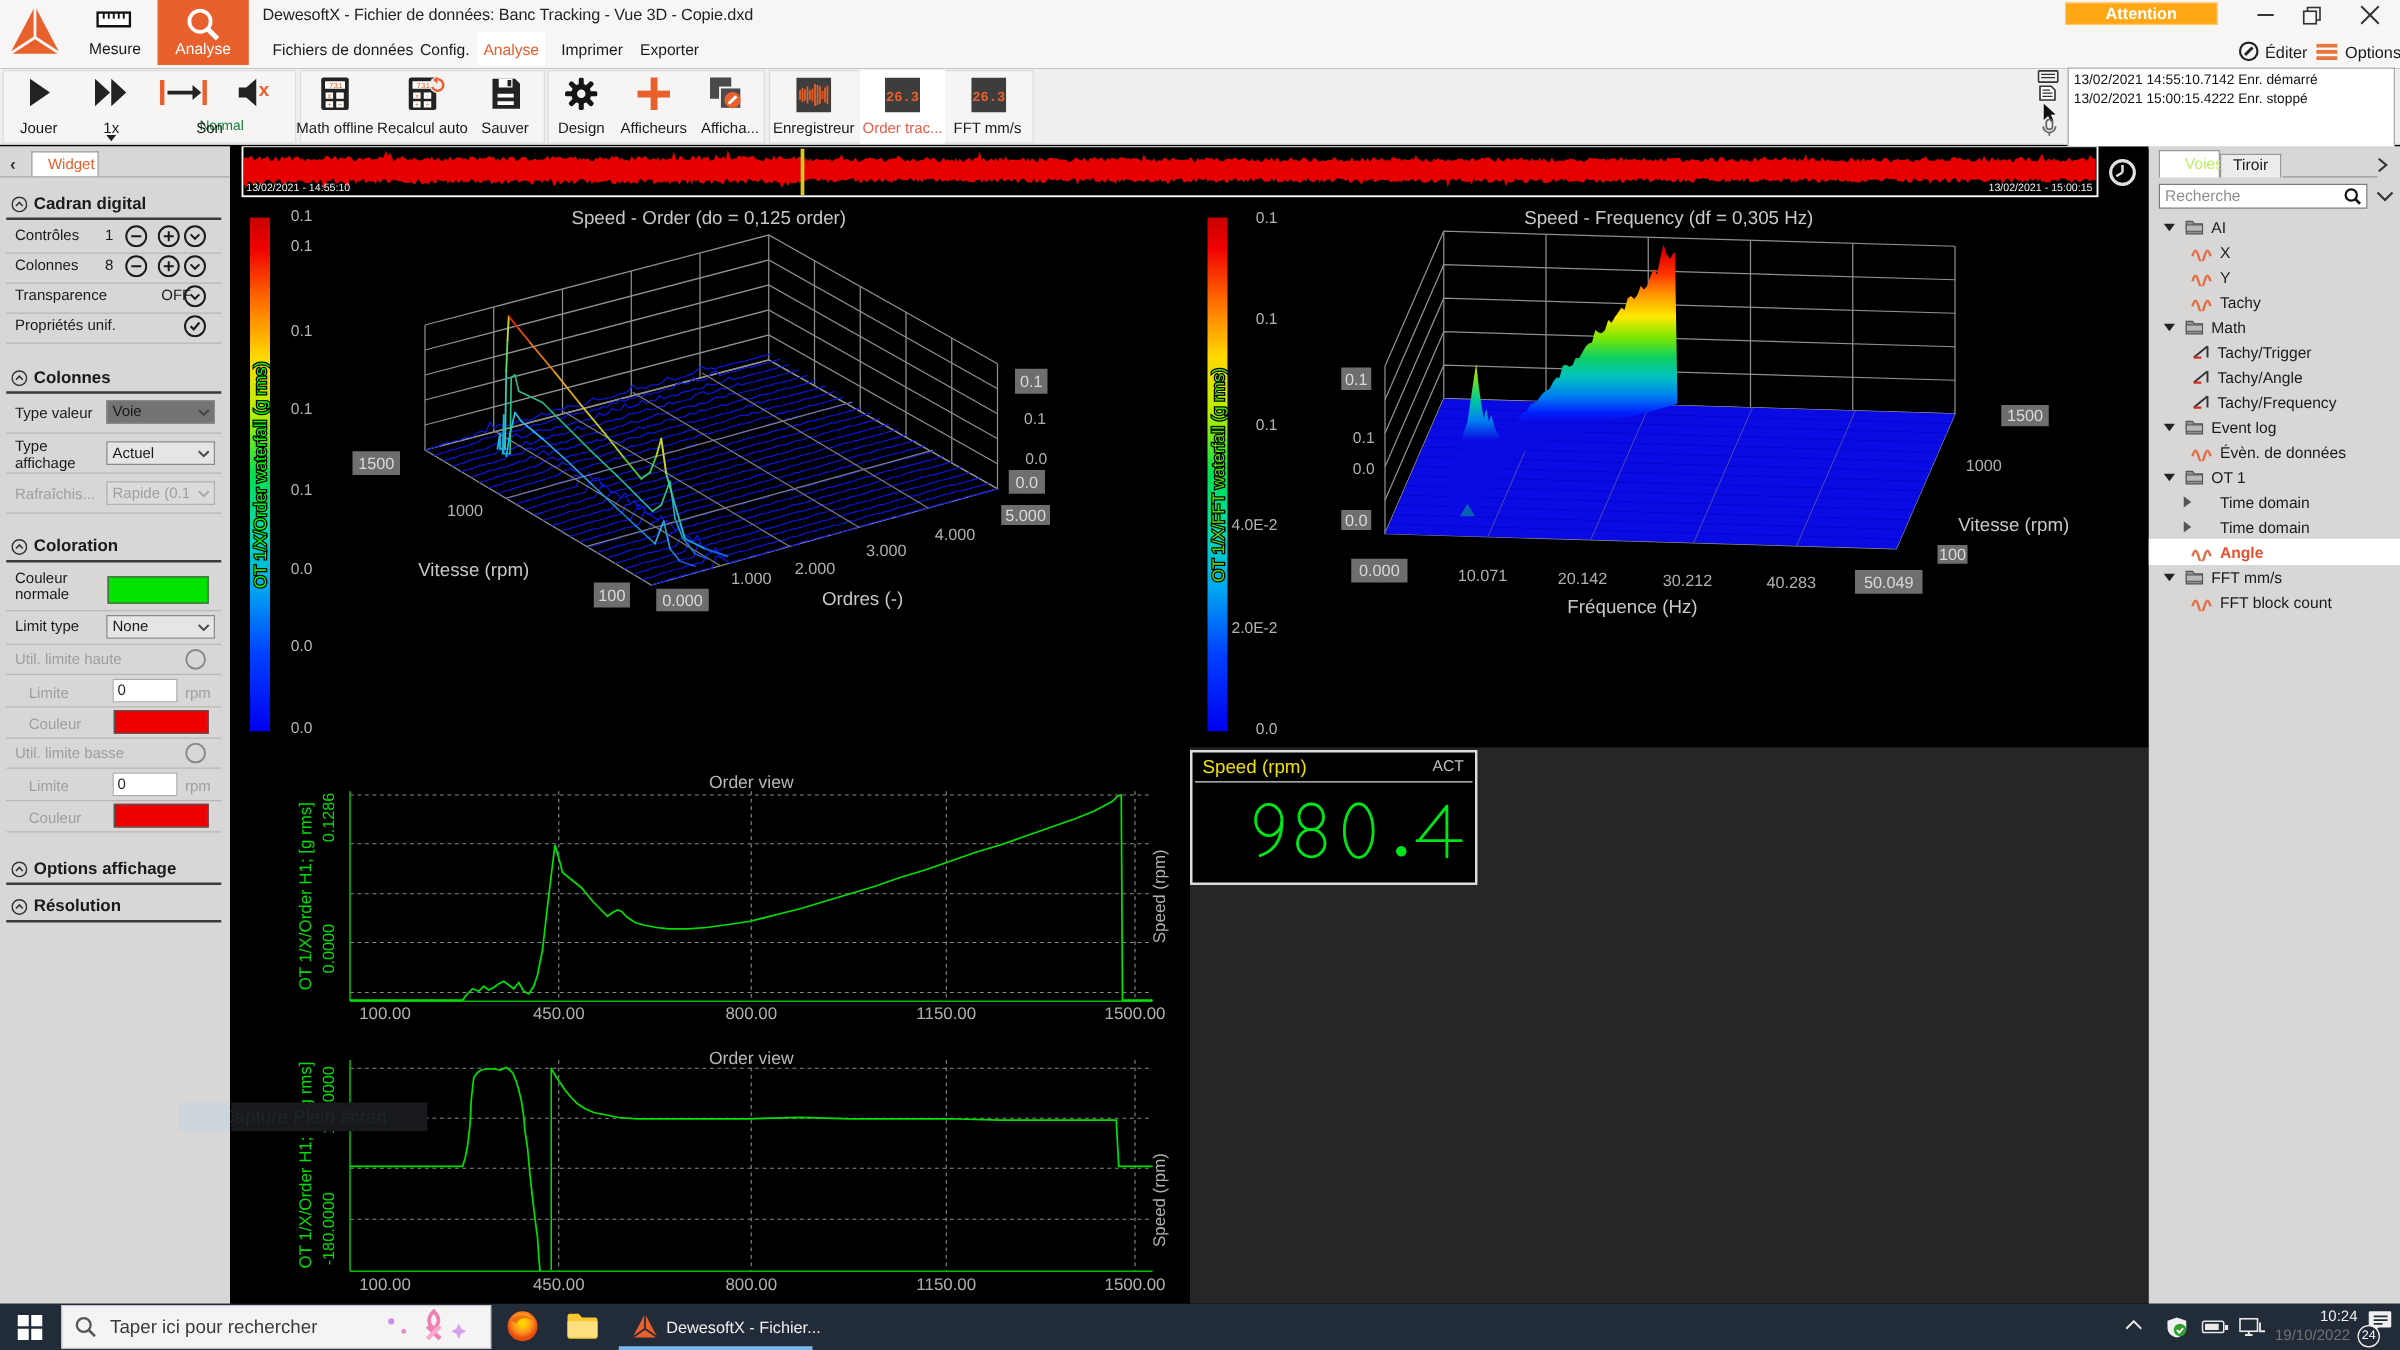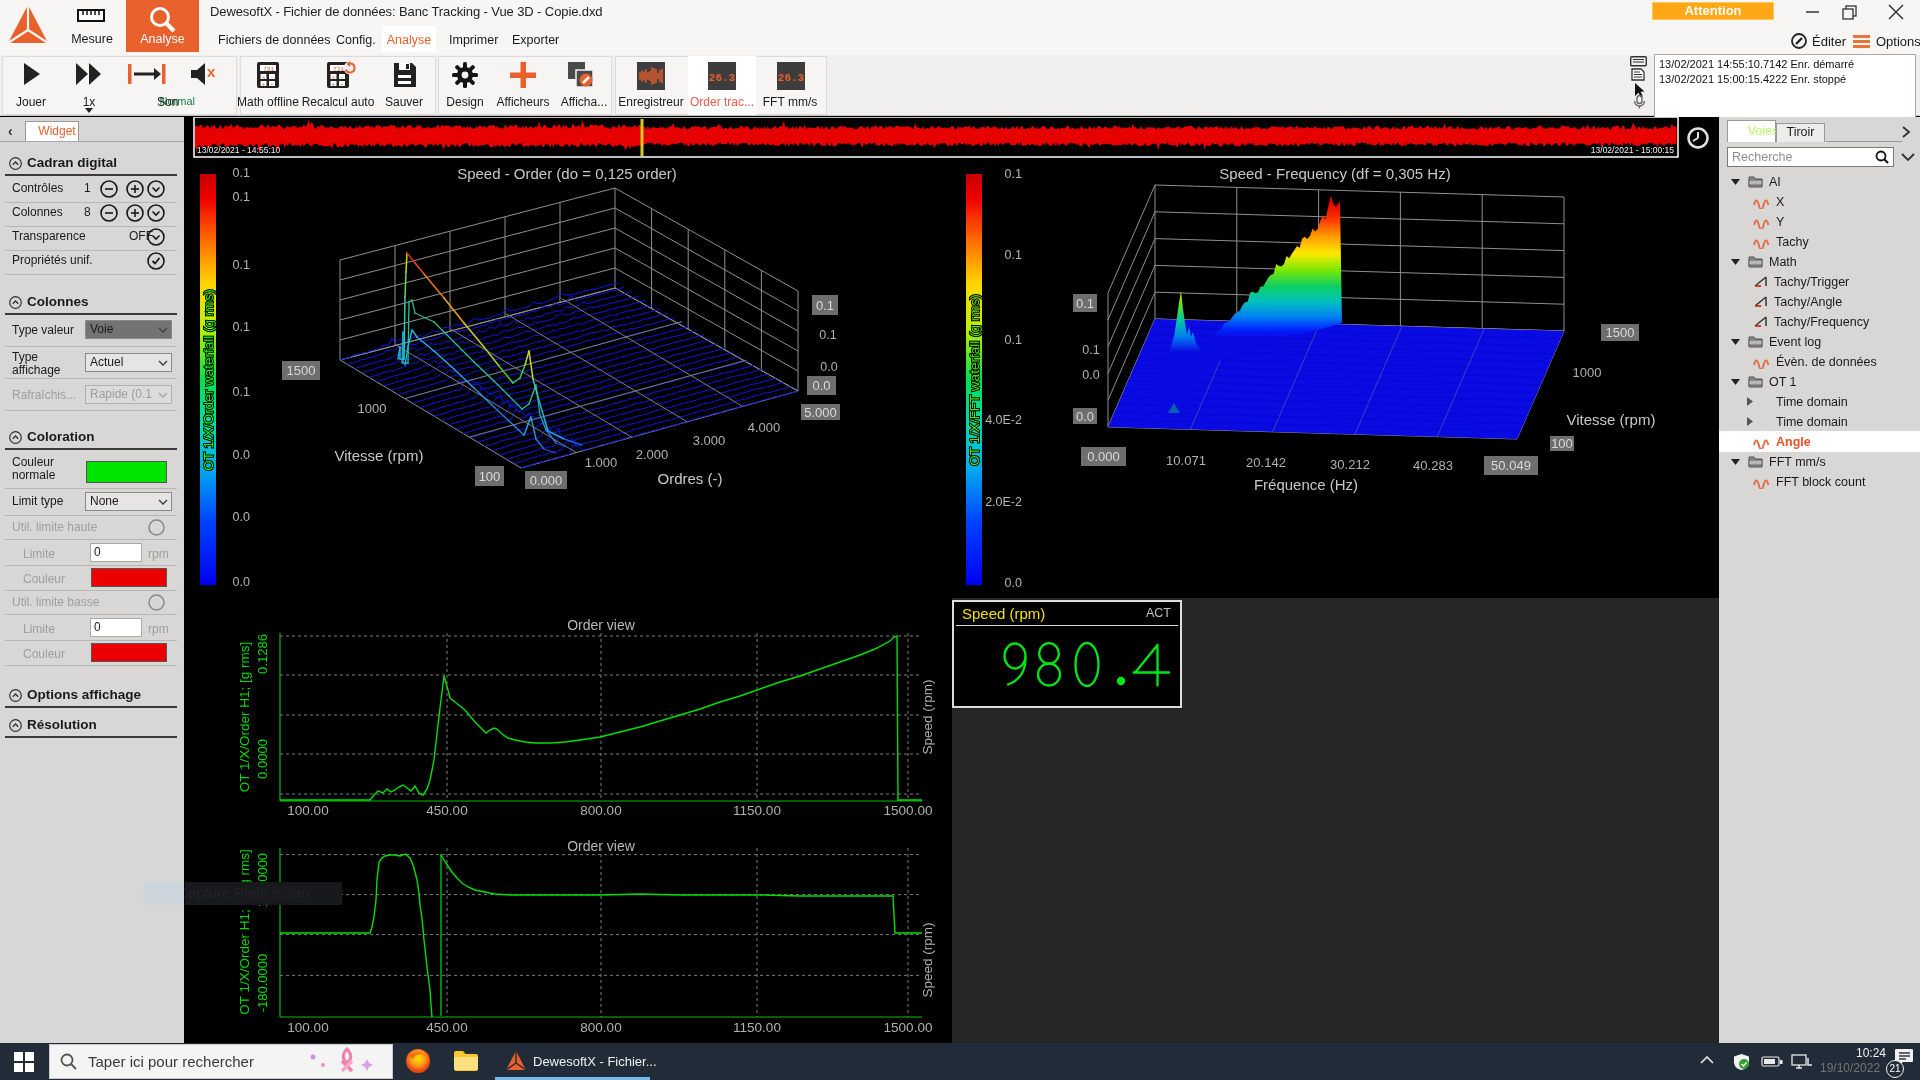--- a/index.html
+++ b/index.html
@@ -805,12 +805,12 @@
     <path d="M17 4 v7 h4" fill="none" stroke="#e8e8e8" stroke-width="1.5"></path>
   </svg>
 <div class="lbl" style="left:1826px;top:1046px;width:60px;text-align:right;font-size:12px;color:#f0f0f0">10:24</div>
 <div class="lbl" style="left:1820px;top:1061px;width:64px;font-size:12px;color:#737373">19/10/2022</div>
 <svg class="abs" width="24" height="24" style="left:1893px;top:1047px" xmlns="http://www.w3.org/2000/svg">
     <path d="M3,2 h16 a1,1 0 0 1 1,1 v11 a1,1 0 0 1 -1,1 h-9 l-5,4 v-4 h-2 a1,1 0 0 1 -1,-1 v-11 a1,1 0 0 1 1,-1 z" fill="#f0f0f0"></path>
     <line x1="6" y1="6" x2="17" y2="6" stroke="#222c38" stroke-width="1.4"></line>
     <line x1="6" y1="9" x2="17" y2="9" stroke="#222c38" stroke-width="1.4"></line>
     <line x1="6" y1="12" x2="13" y2="12" stroke="#222c38" stroke-width="1.4"></line>
   </svg>
-<div class="abs" style="left:1886px;top:1060px;width:18px;height:18px;background:#222c38;border:1.5px solid #f0f0f0;border-radius:50%;color:#fff;font-size:10px;text-align:center;line-height:15px">21</div>
+<div class="abs" style="left:1886px;top:1060px;width:18px;height:18px;background:#222c38;border:1.5px solid #f0f0f0;border-radius:50%;color:#fff;font-size:10px;text-align:center;line-height:15px">24</div>
 </body></html>

